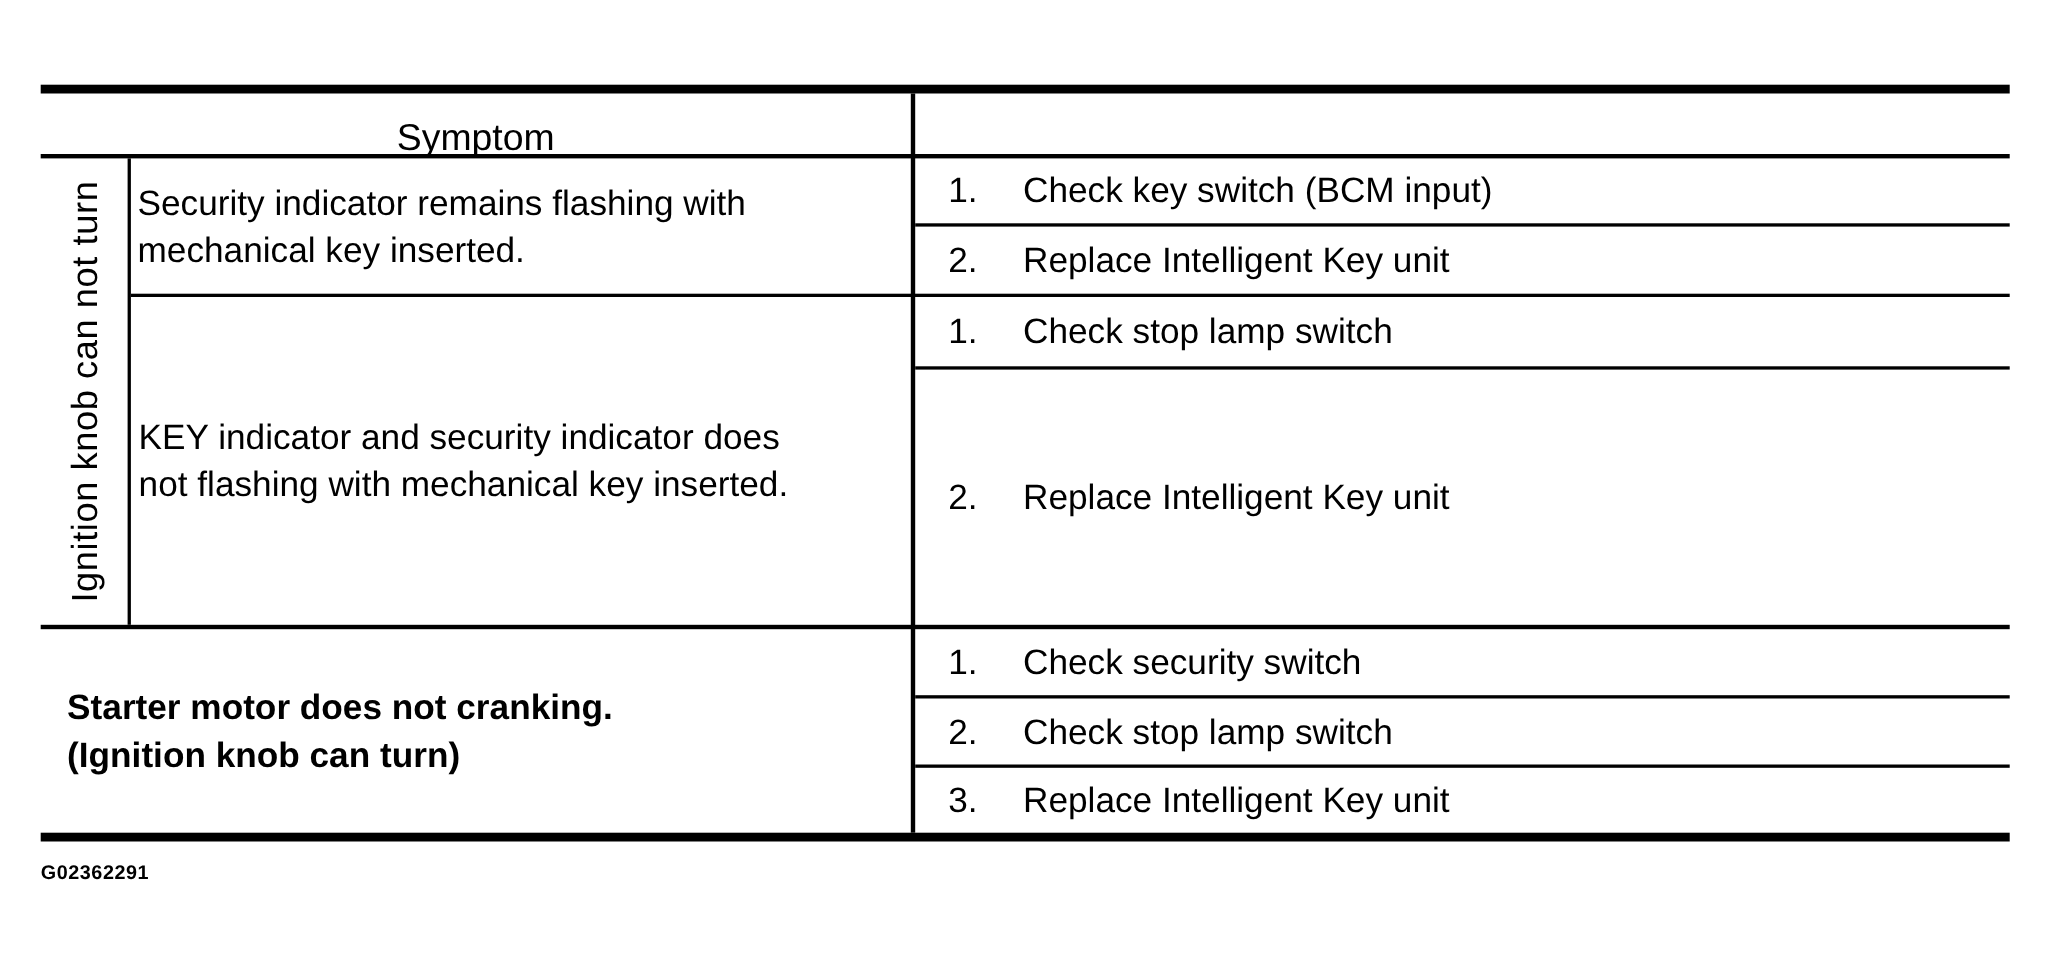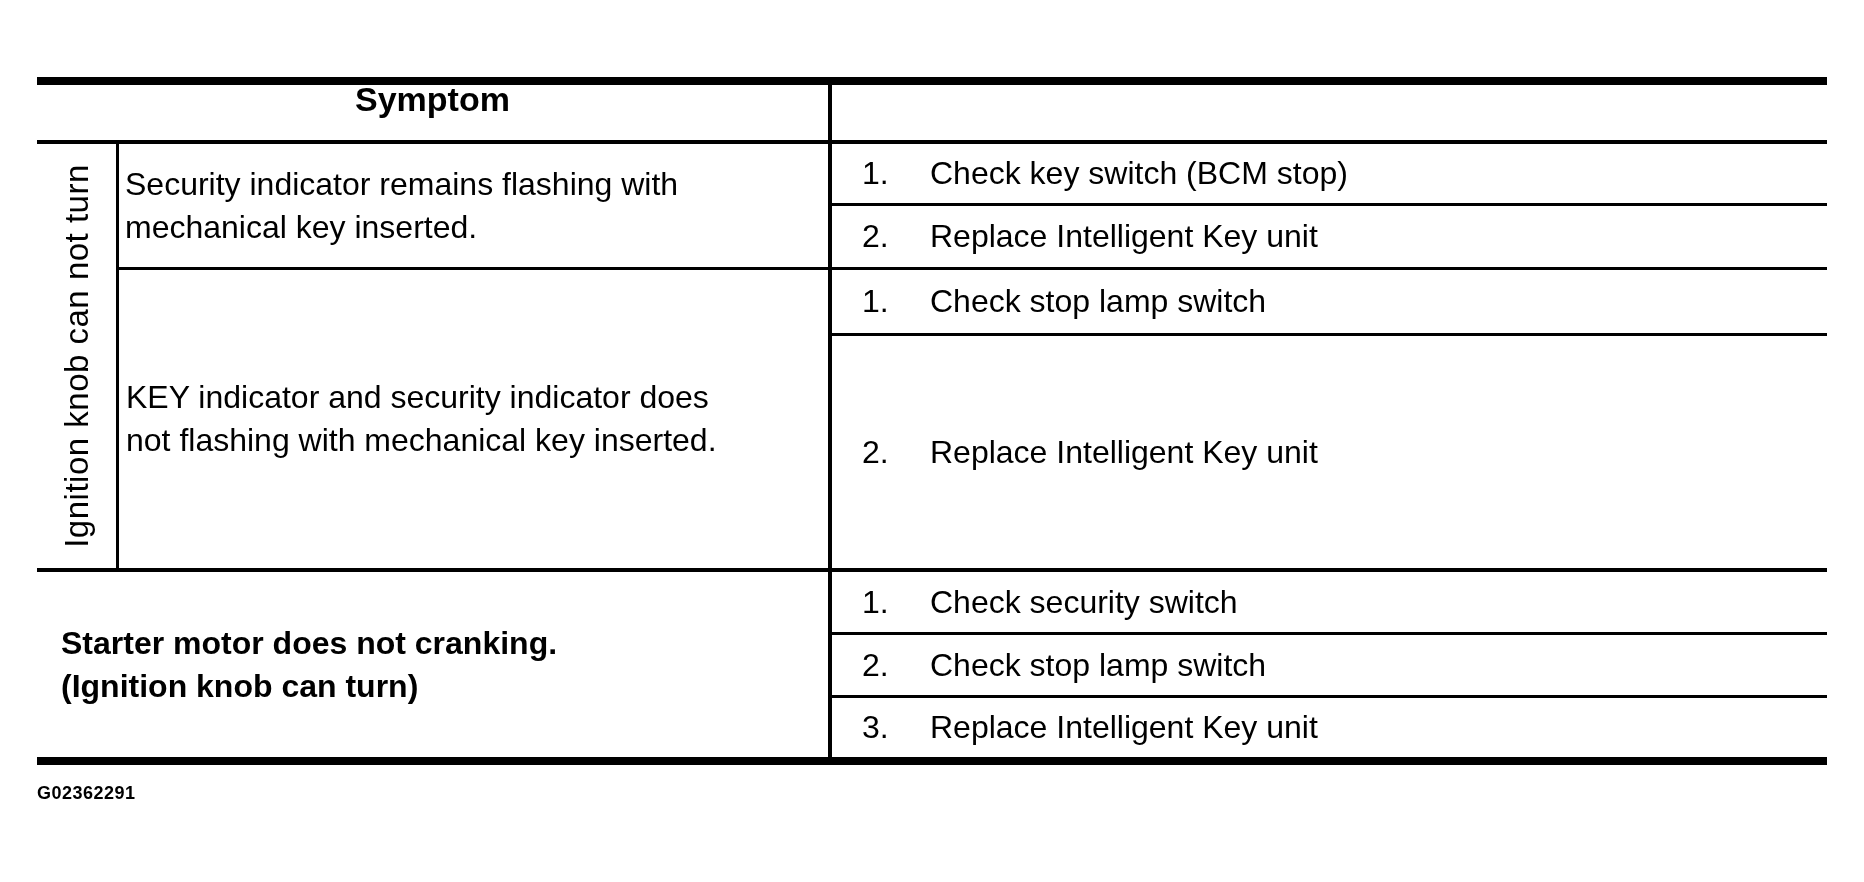--- a/index.html
+++ b/index.html
@@ -19,21 +19,21 @@
 
   
   .hdr {
     position: absolute;
     display: flex;
     align-items: center;
     justify-content: center;
     font-size: 34px;
     color: #000000;
   }
-  .hdr-symptom   { left: 37px;  top: 68px; width: 791px; height: 63px; font-weight: bold; }
+  .hdr-symptom   { left: 37px;  top: 94px; width: 791px; height: 63px; }
   .hdr-procedure { left: 832px; top: 85px; width: 995px; height: 55px; }
 
   
   .rot-cell {
     position: absolute;
     left: 37px; top: 144px; width: 79px; height: 424px;
     display: flex; align-items: center; justify-content: center;
   }
   .rot-cell .rot-text {
     transform: rotate(-90deg);
@@ -113,21 +113,21 @@
     <div>KEY indicator and security indicator does</div>
     <div>not flashing with mechanical key inserted.</div>
   </div>
   <div class="sym-cell sym-2">
     <div>Starter motor does not cranking.</div>
     <div>(Ignition knob can turn)</div>
   </div>
 
   <div class="proc-row pr-1">
     <span class="proc-num">1.</span>
-    <span class="proc-text">Check key switch (BCM stop)</span>
+    <span class="proc-text">Check key switch (BCM input)</span>
   </div>
   <div class="proc-row pr-2">
     <span class="proc-num">2.</span>
     <span class="proc-text">Replace Intelligent Key unit</span>
   </div>
   <div class="proc-row pr-3">
     <span class="proc-num">1.</span>
     <span class="proc-text">Check stop lamp switch</span>
   </div>
   <div class="proc-row pr-4">

